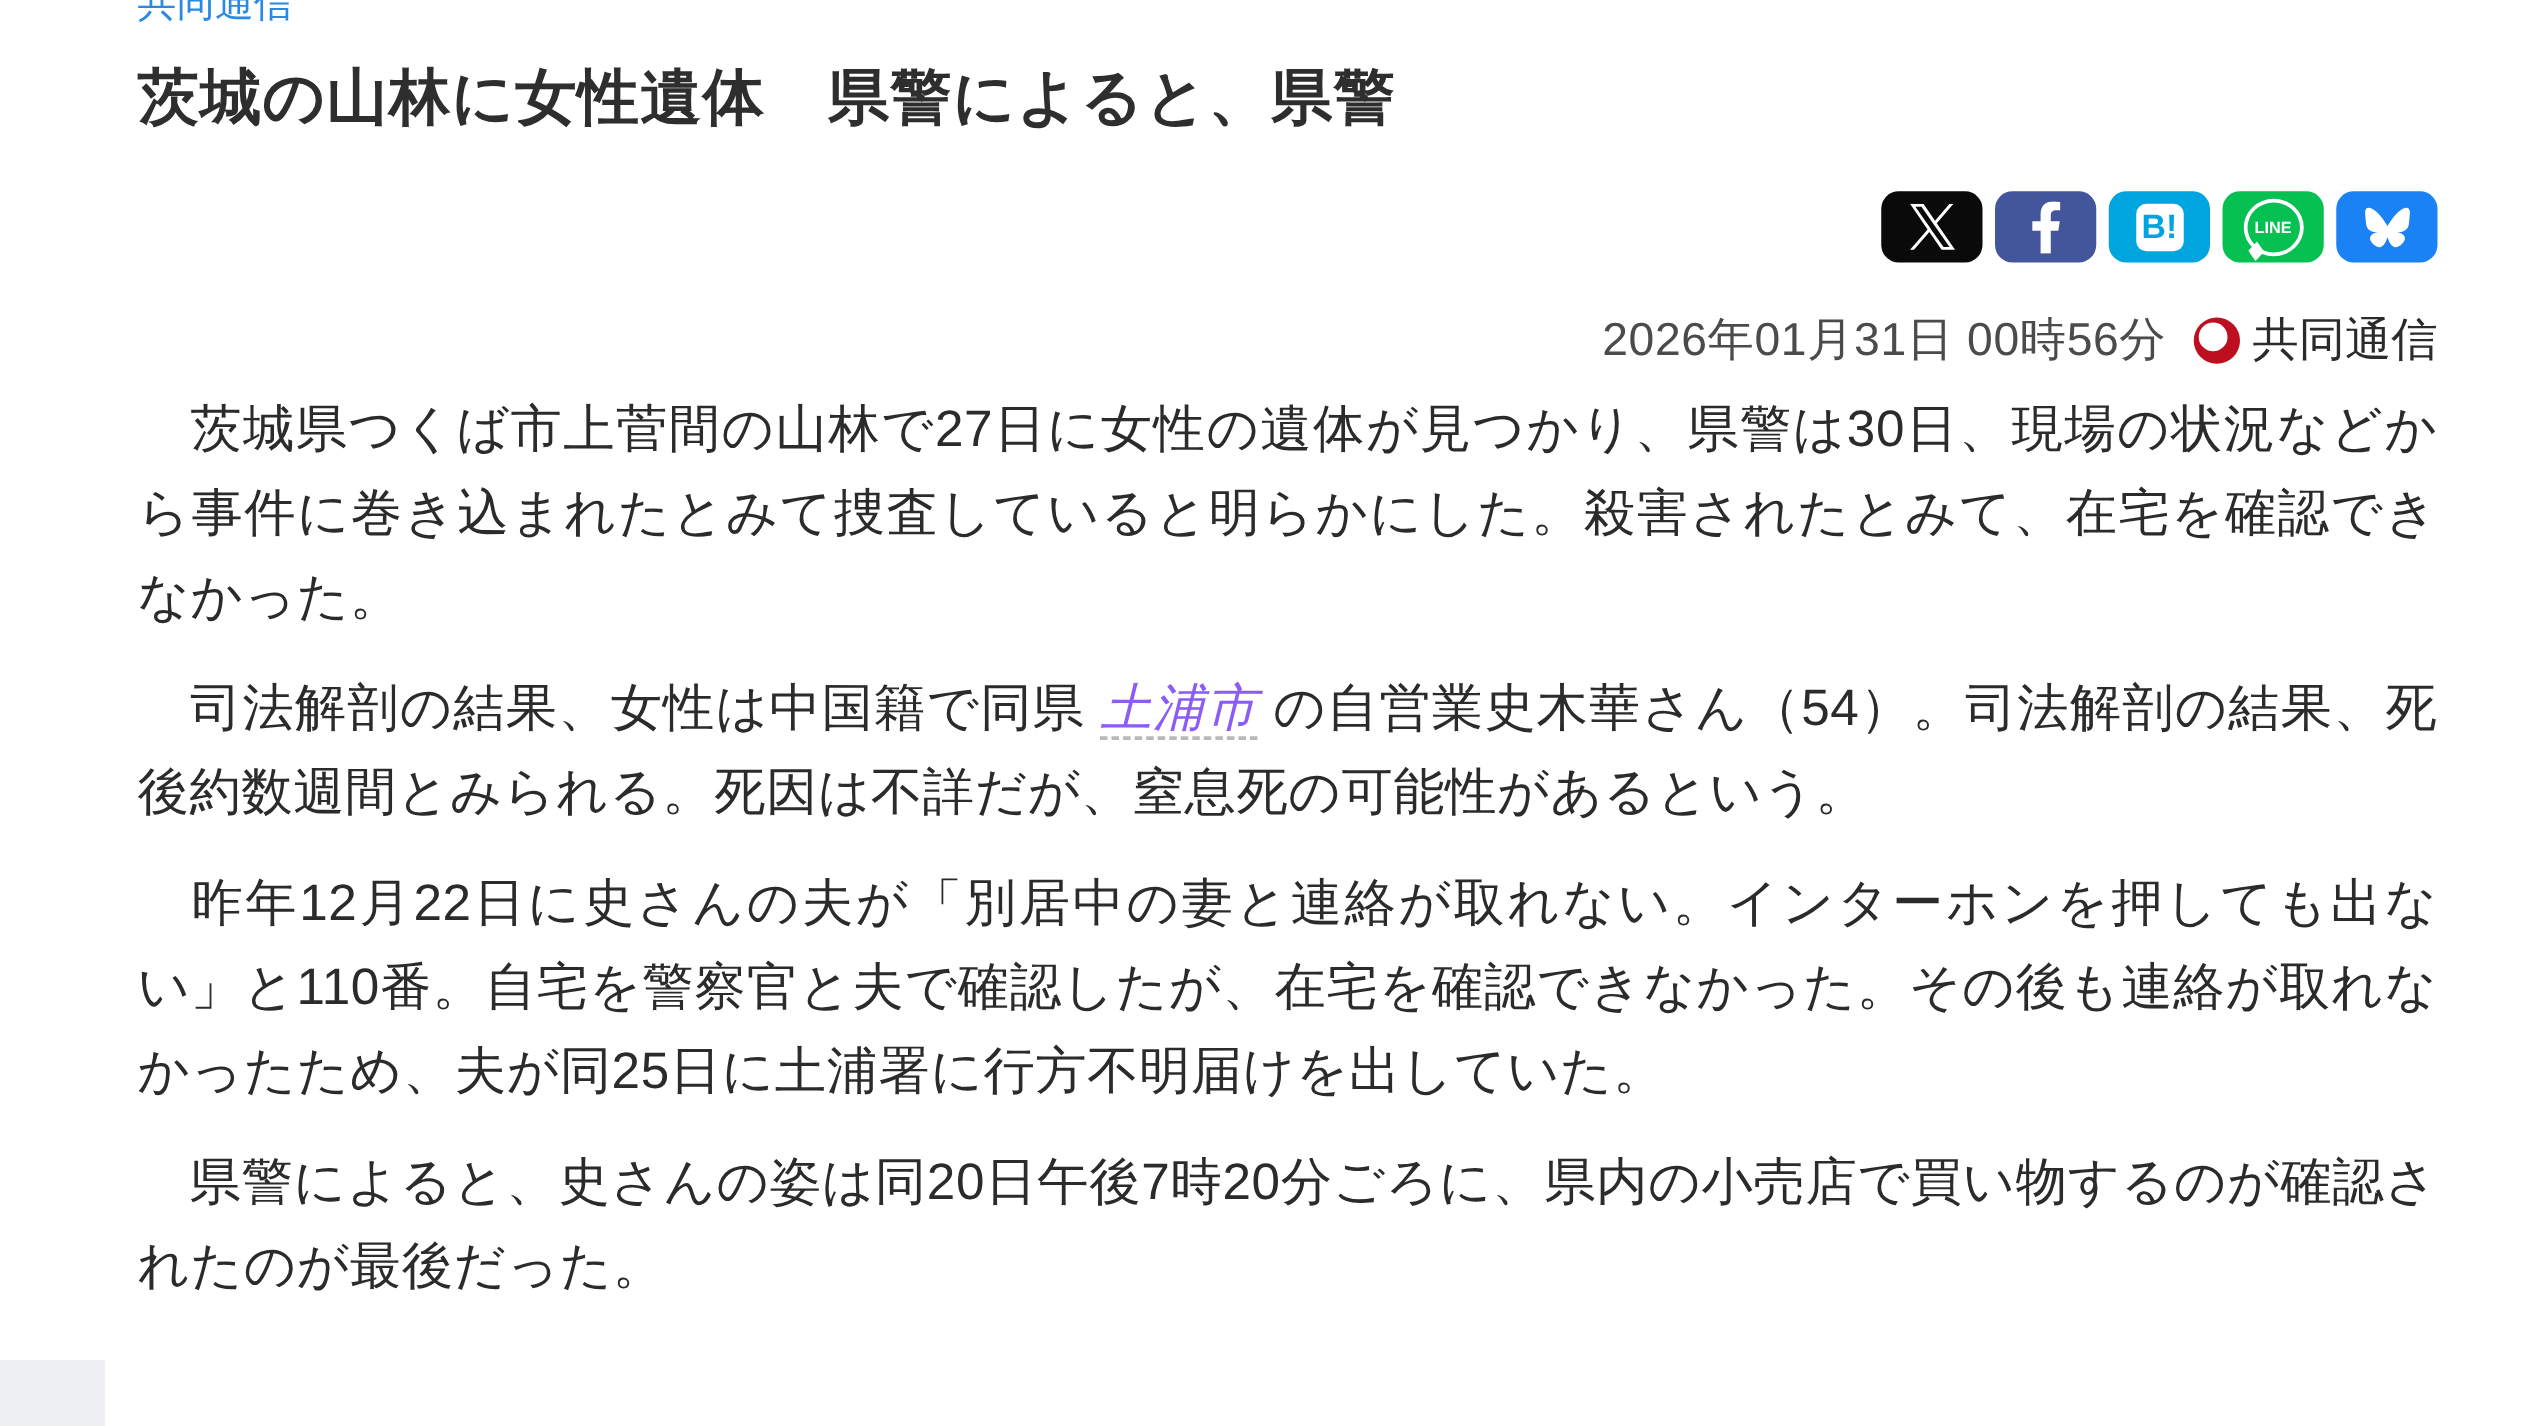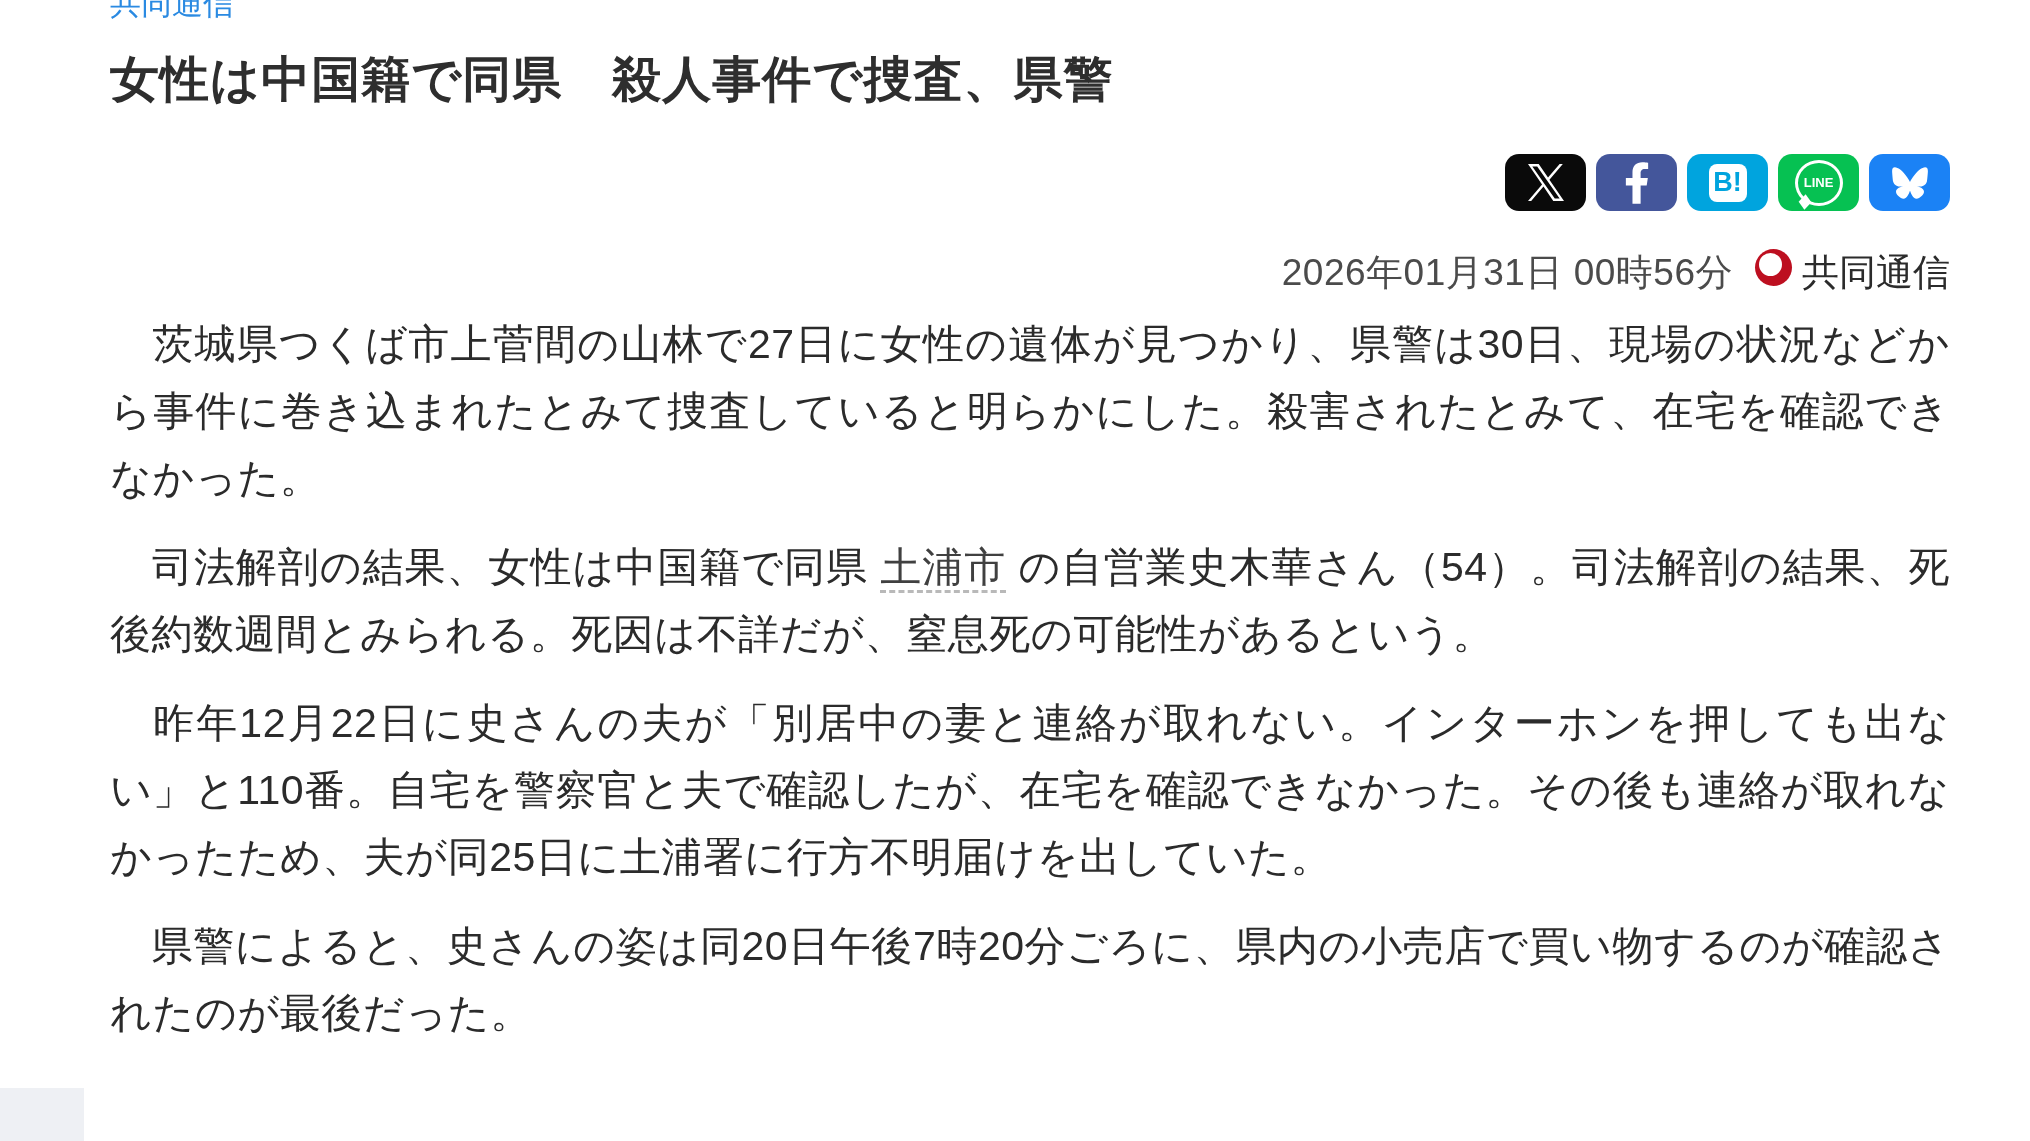--- a/index.html
+++ b/index.html
@@ -45,56 +45,57 @@
     width:42px;height:40px;border:3px solid #ffffff;border-radius:50%;
     display:flex;align-items:center;justify-content:center;position:relative;
     color:#ffffff;font-weight:bold;font-size:13px;letter-spacing:0;
   }
   .line-bubble::after{
     content:"";position:absolute;left:2px;bottom:-4px;width:10px;height:10px;
     background:#ffffff;transform:rotate(55deg) skew(12deg);
   }
   .date-row{
     margin-top:38px;
-    display:flex;justify-content:flex-end;align-items:flex-start;
+    display:flex;justify-content:flex-end;align-items:center;
     font-size:37px;line-height:48px;color:#4b4b4b;
   }
   .date-text{letter-spacing:0.5px;}
   .kyodo-logo{
     width:37px;height:37px;border-radius:50%;background:#bd0f20;
     position:relative;display:inline-block;margin:0 10px 0 22px;flex:none;
   }
   .kyodo-logo::after{
     content:"";position:absolute;left:4px;top:4px;width:23px;height:23px;
     border-radius:50%;background:#ffffff;
   }
   .credit{color:#2b2b2b;}
   .article{margin-top:14px;}
   .article p{
     margin:0 0 22px 0;
     font-size:41px;line-height:67px;color:#2b2b2b;
     text-align:justify;letter-spacing:0.5px;
   }
   .inline-link{
-    color:#404040;text-decoration:none;cursor:pointer;
+    color:#8b5cf6;text-decoration:none;cursor:pointer;
     border-bottom:3px dashed #b9b9b9;
+    font-style:italic;
   }
   .page-edge{
     position:absolute;left:0;top:1088px;width:84px;height:53px;
     background:#eef0f4;
   }
 </style>
 </head>
 <body>
 
 <div class="content">
 
   <a class="kicker">共同通信</a>
 
-  <h1 class="headline">女性は中国籍で同県　殺人事件で捜査、県警</h1>
+  <h1 class="headline">茨城の山林に女性遺体　県警によると、県警</h1>
 
   <div class="share-row">
     <button class="share-btn btn-x" aria-label="X share">
       <span style="display:flex;">
         <svg width="36" height="37" viewBox="0 0 1200 1227" fill="#ffffff" xmlns="http://www.w3.org/2000/svg">
           <path d="M714.163 519.284 1160.89 0H1055.03L667.137 450.887 357.328 0H0l468.492 681.821L0 1226.37h105.866l409.625-476.152 327.181 476.152H1200L714.163 519.284Zm-145 168.544-47.468-67.894-377.686-540.24h162.604l304.797 435.991 47.468 67.894 396.2 566.721H892.476L569.163 687.828Z"></path>
         </svg>
       </span>
     </button>
     <button class="share-btn btn-fb" aria-label="Facebook share">

